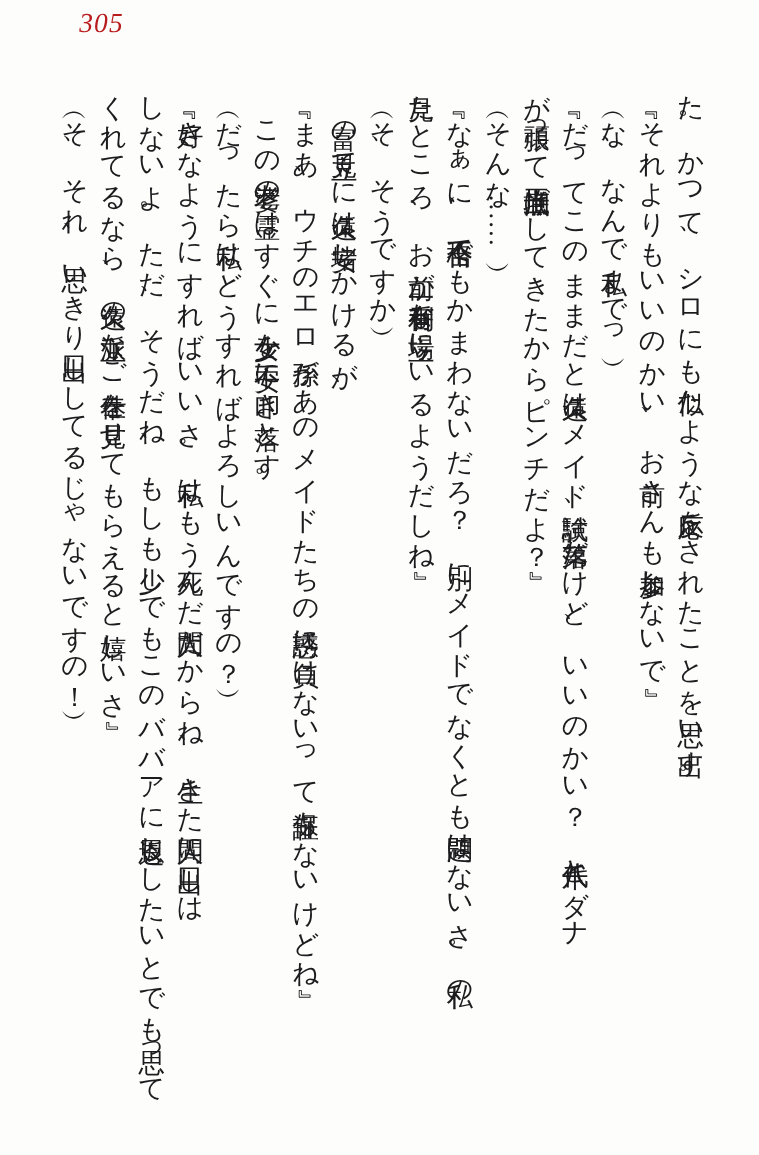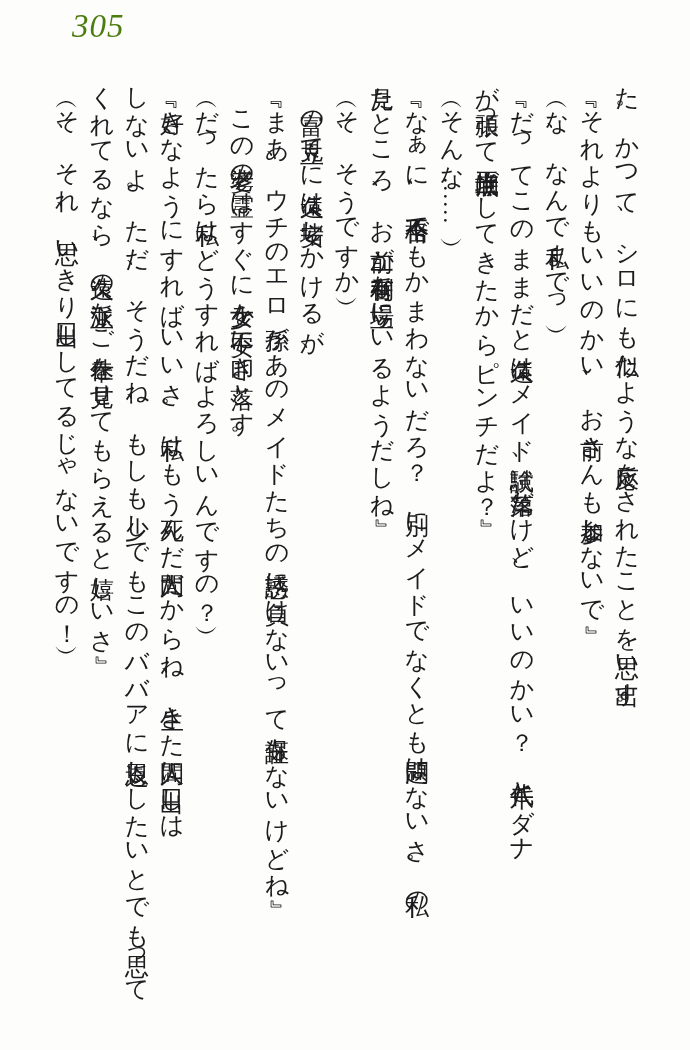--- a/index.html
+++ b/index.html
@@ -16,23 +16,23 @@
   }
   .page {
     position: absolute;
     inset: 0;
     background: #fdfdfc;
   }
   .page-number {
     position: absolute;
     top: 8px;
     left: 72px;
-    font-size: 33px;
+    font-size: 25px;
     font-style: italic;
-    color: #4d7c0f;
+    color: #b91c1c;
     letter-spacing: 1px;
     font-family: "Liberation Serif", serif;
   }
   .text-body {
     position: absolute;
     top: 70px;
     right: 46px;
     height: 940px;
     writing-mode: vertical-rl;
     text-orientation: mixed;

